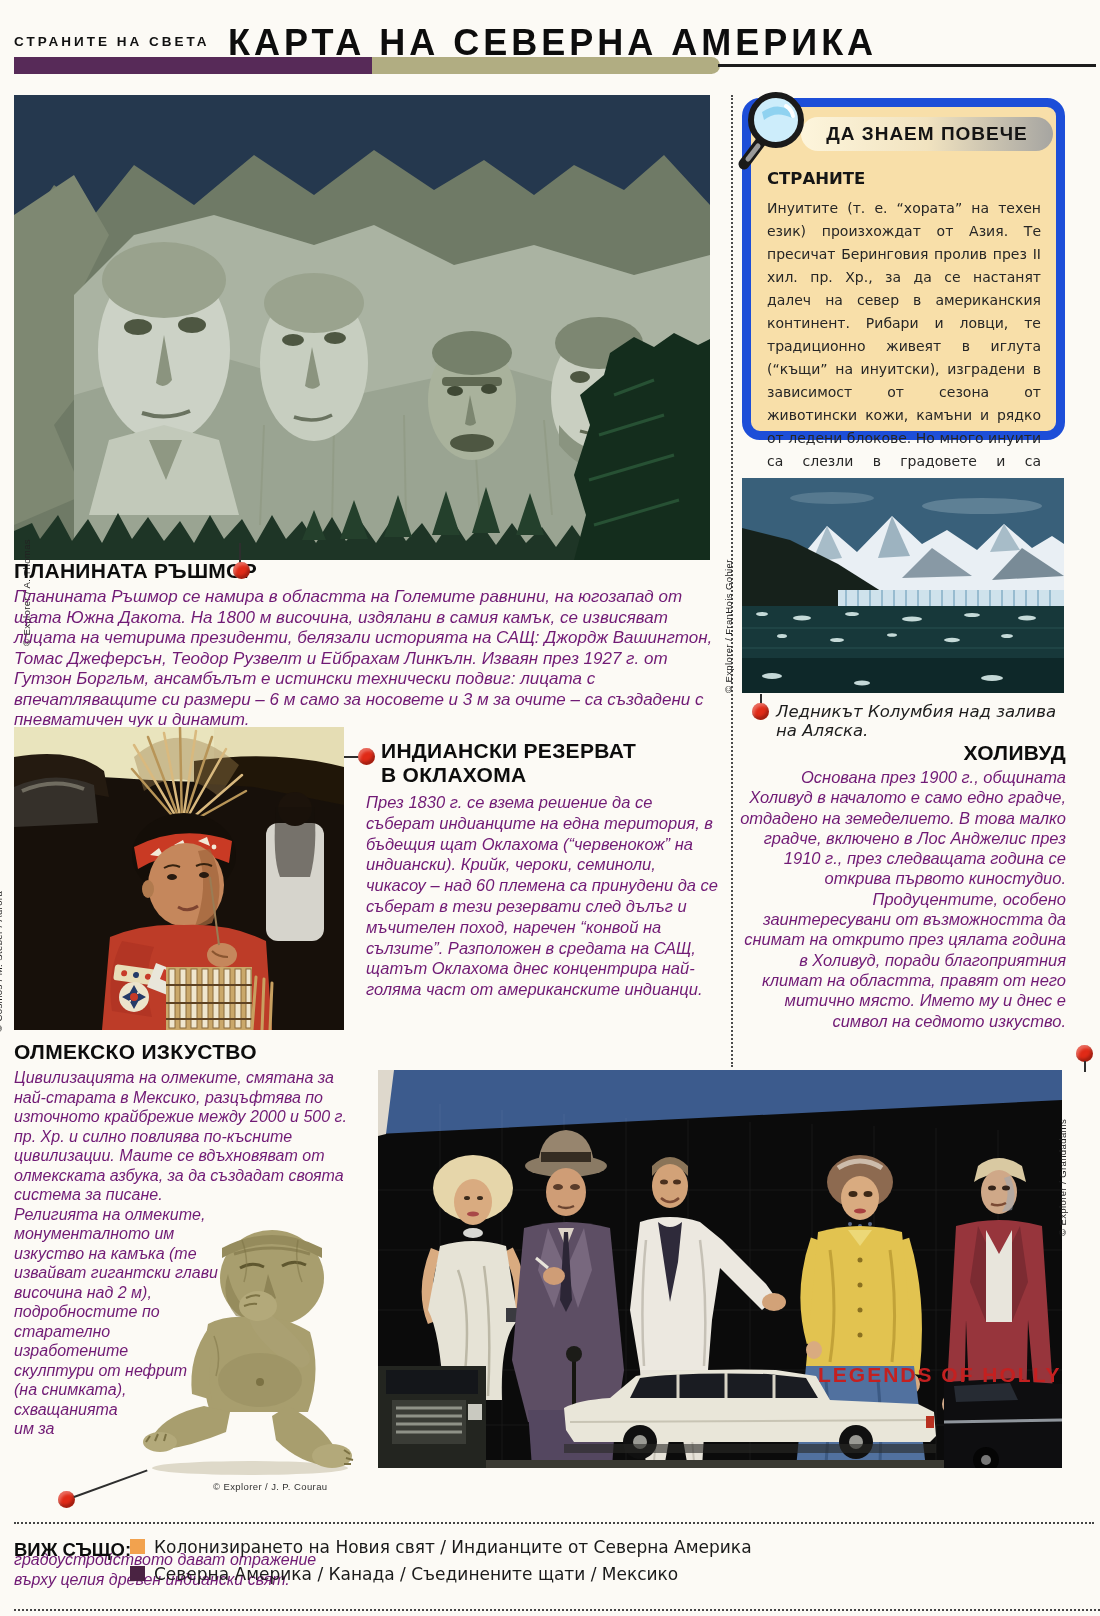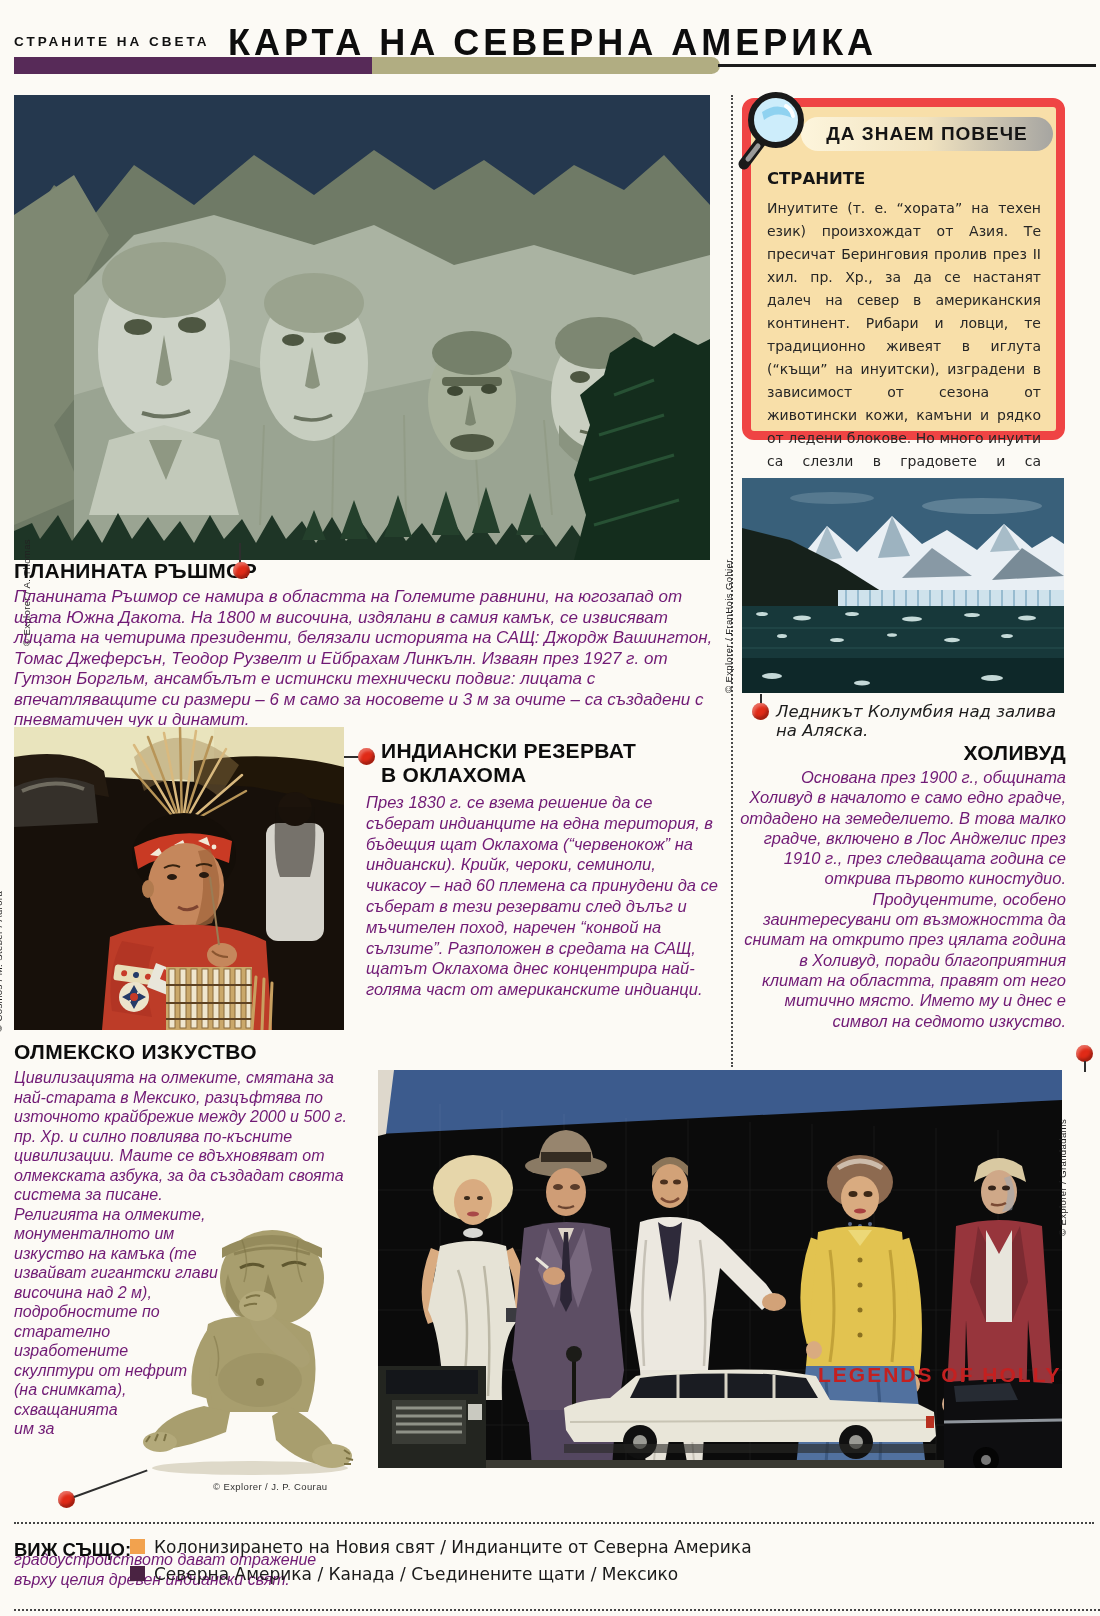--- a/index.html
+++ b/index.html
@@ -12,22 +12,22 @@
   .sec-title{font-size:21px;font-weight:bold;color:#0d0d0d;letter-spacing:.3px;line-height:1.12;}
   .body-txt{font-family:Liberation Sans, sans-serif;font-style:italic;color:#701a75;}
   .rdot{width:17px;height:17px;border-radius:50%;
         box-shadow:inset -2px -3px 3px rgba(0,0,0,.28), inset 2px 3px 3px rgba(255,255,255,.30);}
   .cline{background:#2e2e2e;}
   .vcred{font-size:9.5px;color:#222;letter-spacing:.4px;white-space:nowrap;
          transform:rotate(-90deg);transform-origin:0 100%;}
   .hcred{font-size:9.5px;color:#333;letter-spacing:.4px;white-space:nowrap;}
   .dotted-h{border-top:2px dotted #454545;height:0;}
   .dotted-v{border-left:2px dotted #4b4b4b;width:0;}
-  .know-box{width:323px;height:342px;background:#f8dfa9;border:9px solid #ef4444;
-            border-radius:12px;box-sizing:border-box;}
+  .know-box{width:323px;height:342px;background:#f8dfa9;border:9px solid #1d4ed8;
+            border-radius:18px;box-sizing:border-box;}
   .know-pill{width:252px;height:34px;border-radius:17px;text-align:center;line-height:34px;
              font-size:19px;font-weight:bold;color:#141414;letter-spacing:1px;
              background:linear-gradient(90deg,#fdf5dc 0%,#f1e3c0 50%,#a6a5a1 100%);}
   .know-sub{font-family:"DejaVu Sans",sans-serif;font-size:16.5px;font-weight:bold;color:#151515;}
   .know-body{font-family:"DejaVu Sans",sans-serif;font-size:14px;line-height:23px;color:#262626;
              text-align:justify;}
   .caption{font-family:"DejaVu Sans",sans-serif;font-style:italic;font-size:16.5px;color:#1c1c1c;}
   .see-label{font-size:18.5px;font-weight:bold;color:#0d0d0d;}
   .see-row{display:flex;align-items:flex-start;font-family:"DejaVu Sans",sans-serif;
            font-size:17px;color:#1a1a1a;}

